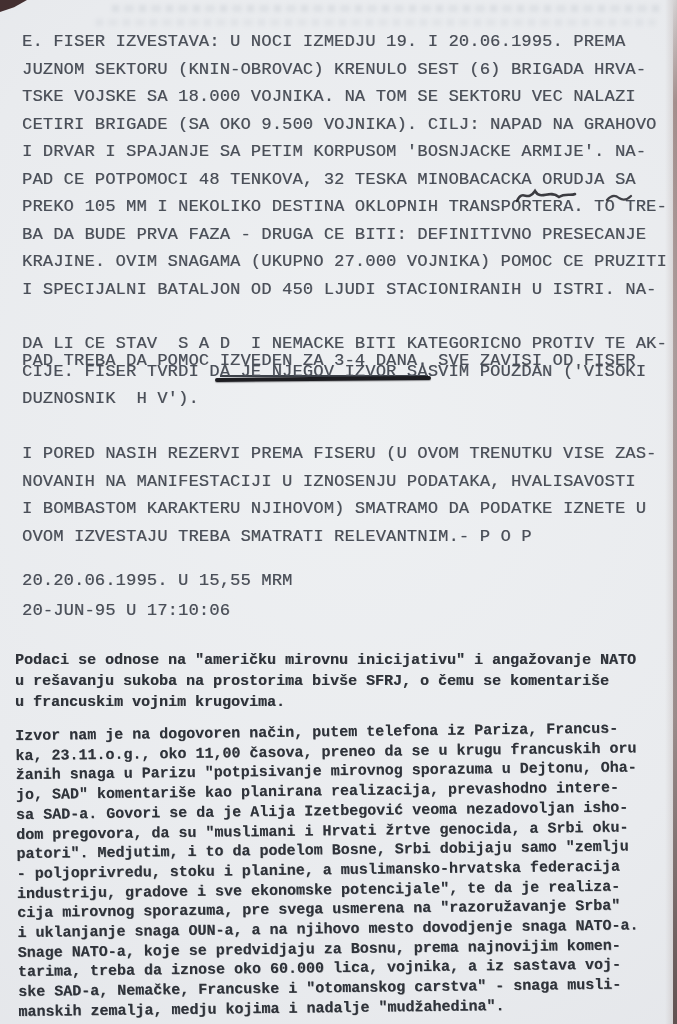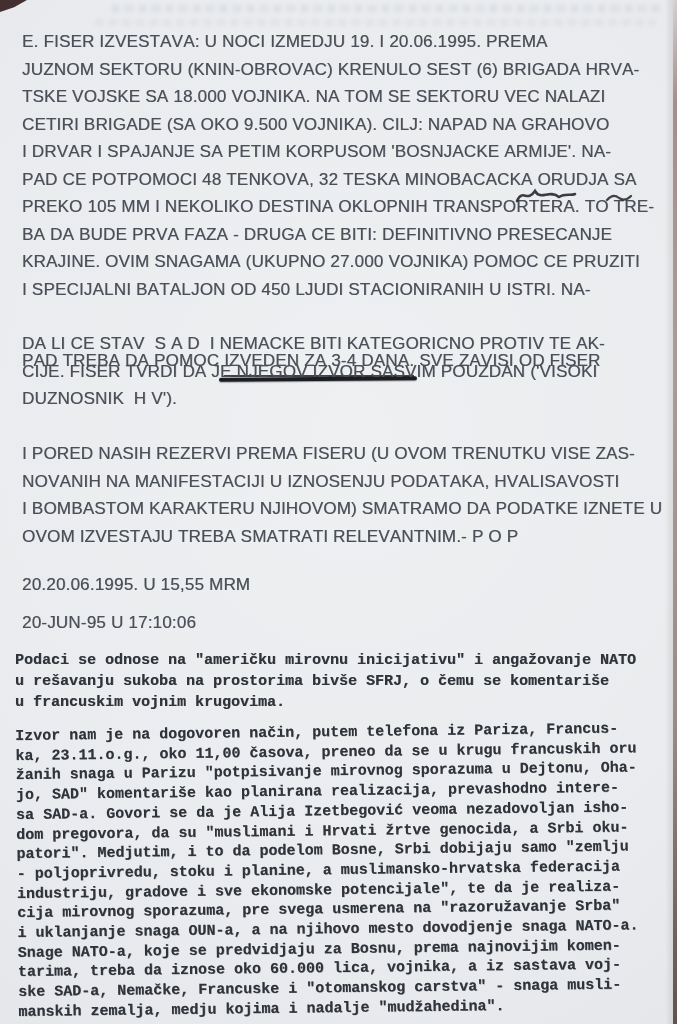--- a/index.html
+++ b/index.html
@@ -7,33 +7,33 @@
     position:relative;
     width:677px;height:1024px;
     overflow:hidden;
     background:
       radial-gradient(ellipse 120% 90% at 52% 42%, #eef0f2 0%, #e9ebee 55%, #e3e5e9 88%, #dfe1e6 100%);
     font-kerning:none;
   }
   
   .tw-upper{
     position:absolute;
-    font-family:Liberation Sans, sans-serif;
+    font-family:Liberation Mono, monospace;
     font-size:17px;
     line-height:27.5px;
     letter-spacing:0.2px;
     color:#4a4f58;
     white-space:pre-wrap;
     text-shadow:0.5px 0.4px 0.6px rgba(74,79,88,0.55);
   }
   .p1   {left:22px; top:28px;   width:652px;}
   .l11  {left:22px; top:303px;  width:652px;}
   .p1t  {left:22px; top:330px;  width:652px;}
   .p2   {left:22px; top:440px;  width:652px;}
-  .tstamps{left:22px; top:566px; width:420px; line-height:38px;}
+  .tstamps{left:22px; top:566px; width:420px; line-height:30px;}
   
   .u-phrase{
     position:relative;
     border-bottom:2px solid #3d424a;
     display:inline-block;
     margin-top:44px;
   }
   .u-phrase::after{
     content:"";
     position:absolute;

